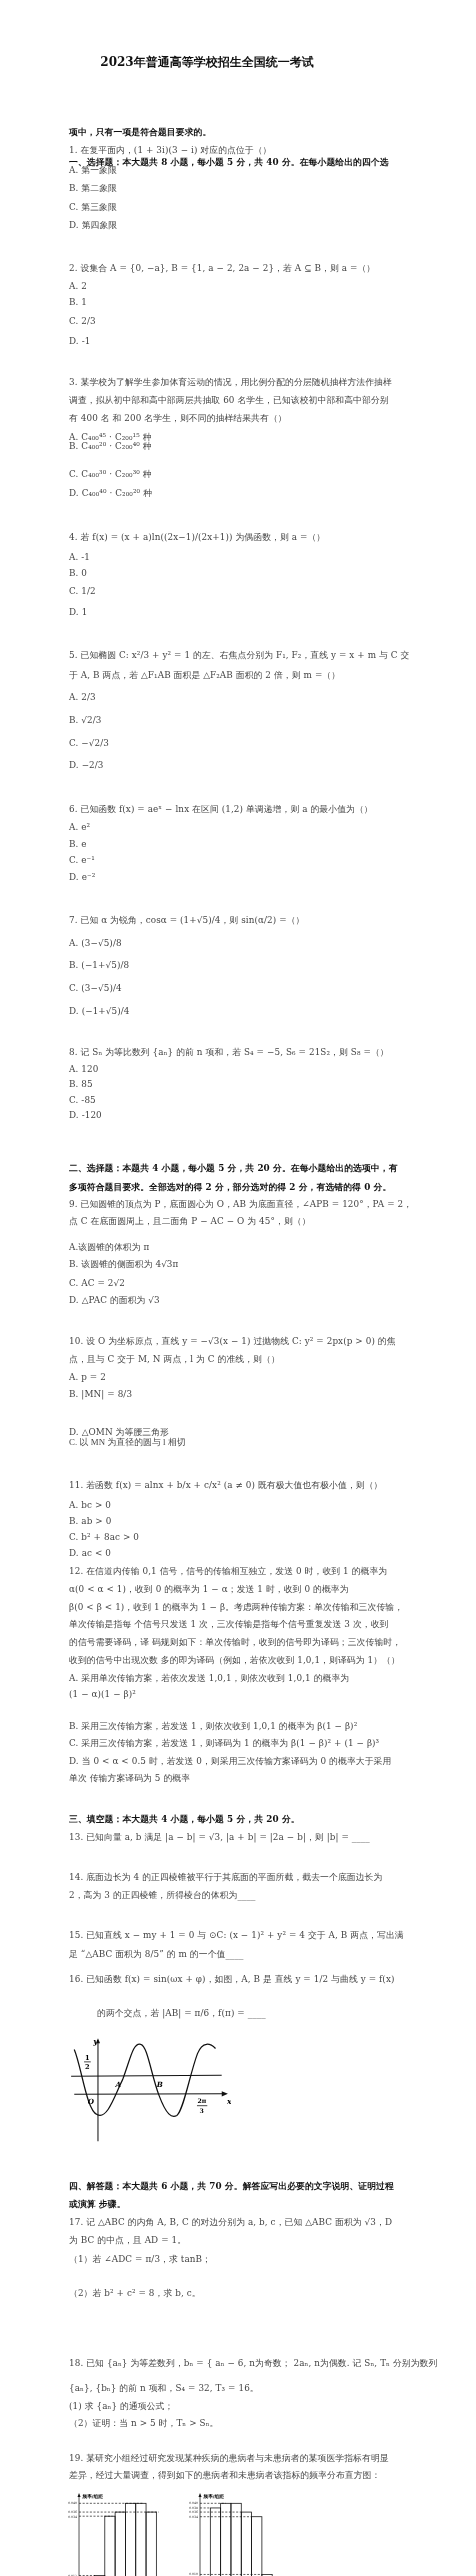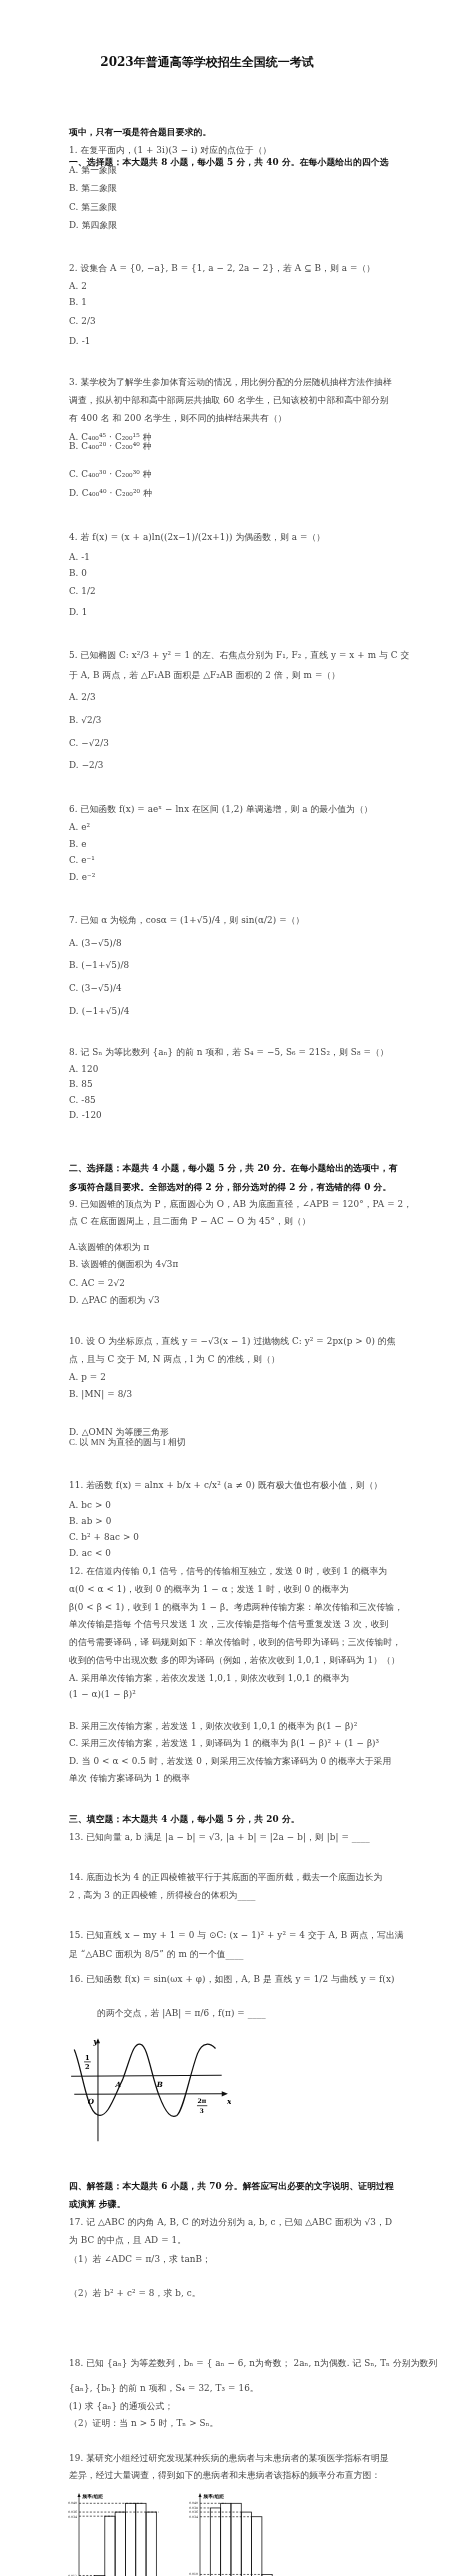--- a/index.html
+++ b/index.html
@@ -90,21 +90,21 @@
       <div class="line q" style="top: 1589px;">α(0 &lt; α &lt; 1)，收到 0 的概率为 1 − α；发送 1 时，收到 0 的概率为</div>
       <div class="line q" style="top: 1607px;">β(0 &lt; β &lt; 1)，收到 1 的概率为 1 − β。考虑两种传输方案：单次传输和三次传输，</div>
       <div class="line q" style="top: 1624px;">单次传输是指每 个信号只发送 1 次，三次传输是指每个信号重复发送 3 次，收到</div>
       <div class="line q" style="top: 1642px;">的信号需要译码，译 码规则如下：单次传输时，收到的信号即为译码；三次传输时，</div>
       <div class="line q" style="top: 1660px;">收到的信号中出现次数 多的即为译码（例如，若依次收到 1,0,1，则译码为 1）（）</div>
       <div class="line opt" style="top: 1678px;">A. 采用单次传输方案，若依次发送 1,0,1，则依次收到 1,0,1 的概率为</div>
       <div class="line opt" style="top: 1694px;">(1 − α)(1 − β)²</div>
       <div class="line opt" style="top: 1726px;">B. 采用三次传输方案，若发送 1，则依次收到 1,0,1 的概率为 β(1 − β)²</div>
       <div class="line opt" style="top: 1743px;">C. 采用三次传输方案，若发送 1，则译码为 1 的概率为 β(1 − β)² + (1 − β)³</div>
       <div class="line opt" style="top: 1761px;">D. 当 0 &lt; α &lt; 0.5 时，若发送 0，则采用三次传输方案译码为 0 的概率大于采用</div>
-      <div class="line opt" style="top: 1778px;">单次 传输方案译码为 1 的概率</div>
+      <div class="line opt" style="top: 1778px;">单次 传输方案译码为 5 的概率</div>
       <div class="line hdr" style="top: 1819px;">三、填空题：本大题共 4 小题，每小题 5 分，共 20 分。</div>
       <div class="line q" style="top: 1837px;">13. 已知向量 a, b 满足 |a − b| = √3, |a + b| = |2a − b|，则 |b| = ____</div>
       <div class="line q" style="top: 1877px;">14. 底面边长为 4 的正四棱锥被平行于其底面的平面所截，截去一个底面边长为</div>
       <div class="line q" style="top: 1895px;">2，高为 3 的正四棱锥，所得棱台的体积为____</div>
       <div class="line q" style="top: 1935px;">15. 已知直线 x − my + 1 = 0 与 ⊙C: (x − 1)² + y² = 4 交于 A, B 两点，写出满</div>
       <div class="line q" style="top: 1954px;">足 “△ABC 面积为 8/5” 的 m 的一个值____</div>
       <div class="line q" style="top: 1979px;">16. 已知函数 f(x) = sin(ωx + φ)，如图，A, B 是 直线 y = 1/2 与曲线 y = f(x)</div>
       <div class="line q" style="top: 2013px; margin-left: 28px;">的两个交点，若 |AB| = π/6，f(π) = ____</div>
       <div class="line hdr" style="top: 2186px;">四、解答题：本大题共 6 小题，共 70 分。解答应写出必要的文字说明、证明过程</div>
       <div class="line hdr" style="top: 2204px;">或演算 步骤。</div>

